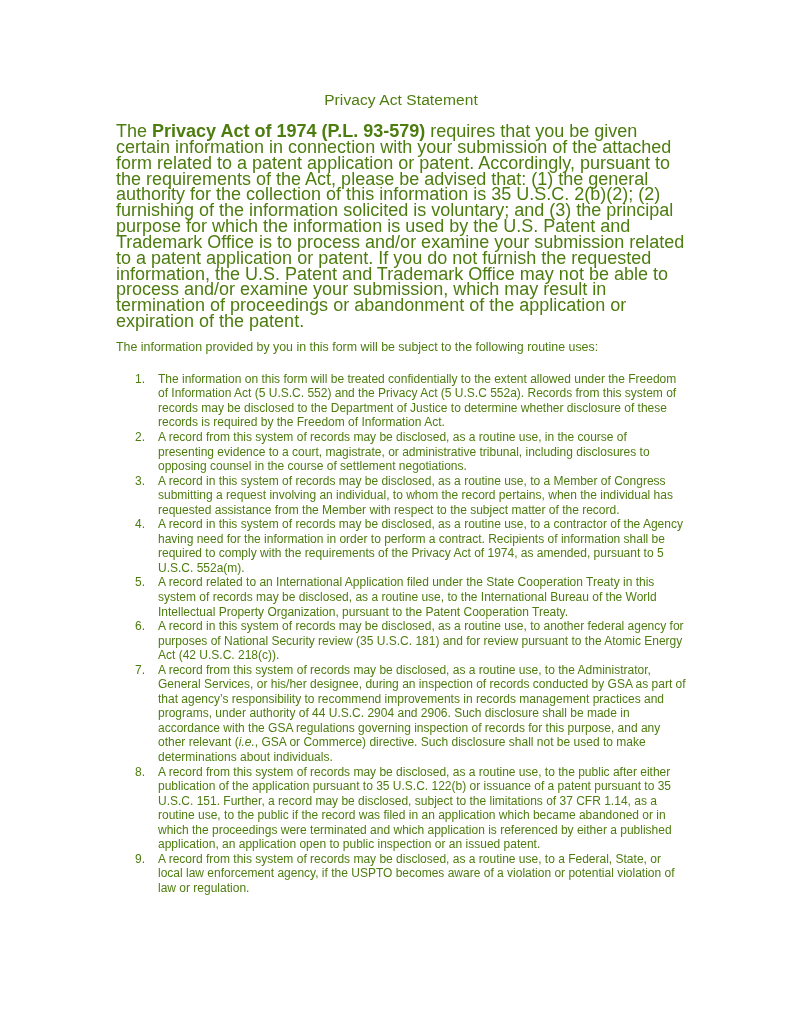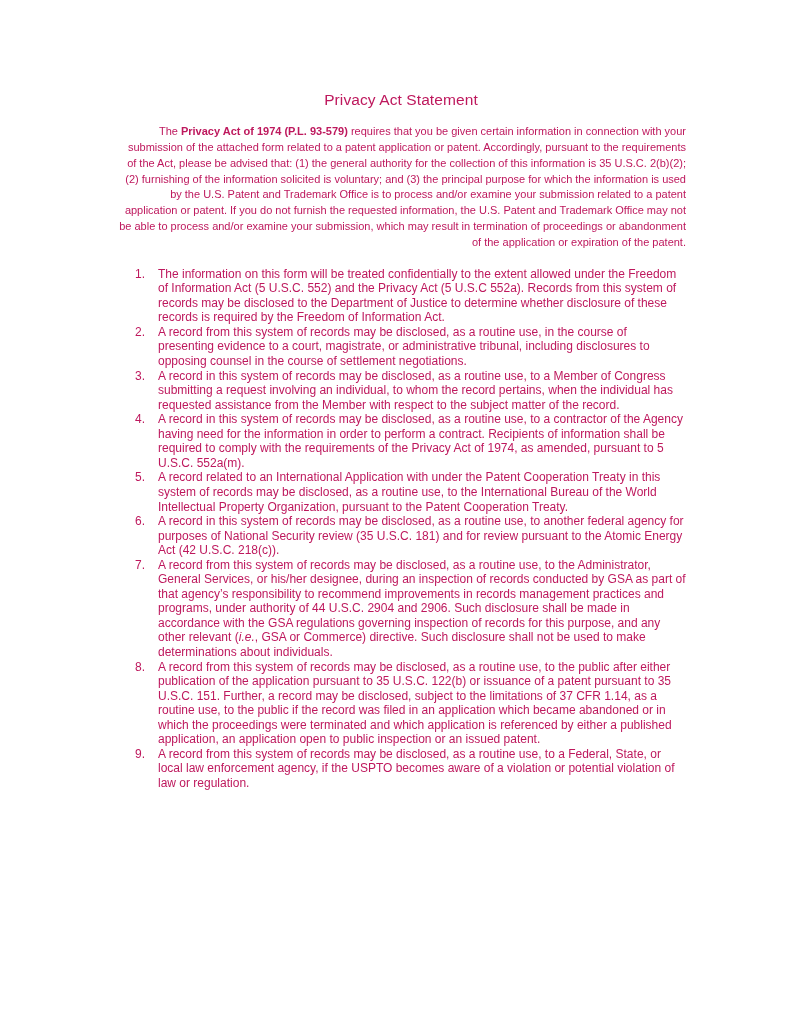--- a/index.html
+++ b/index.html
@@ -7,39 +7,39 @@
     padding: 0;
     background: #ffffff;
   }
   .page {
     position: relative;
     width: 760px;
     height: 1035px;
     background: #ffffff;
     overflow: hidden;
     font-family: "Liberation Sans", "DejaVu Sans", sans-serif;
-    color: #be185d;
+    color: #4d7c0f;
   }
   .content {
     margin-left: 116px;
     width: 570px;
   }
   .doc-title {
     padding-top: 91px;
     font-size: 15.5px;
     line-height: 18px;
     text-align: center;
     font-weight: 400;
     letter-spacing: 0.1px;
   }
   .para {
     margin-top: 15px;
-    font-size: 11px;
+    font-size: 18px;
     line-height: 15.85px;
-    text-align: right;
+    text-align: left;
   }
   .para b { font-weight: 700; }
   .intro {
     margin-top: 10px;
     font-size: 12.4px;
     line-height: 15.85px;
   }
   .uses-list {
     margin-top: 16px;
   }
@@ -65,20 +65,21 @@
 
 <div class="page">
   <div class="content">
 
     <div class="doc-title">Privacy Act Statement</div>
 
     <div class="para">
       <span>The </span><b>Privacy Act of 1974 (P.L. 93-579)</b><span> requires that you be given certain information in connection with your submission of the attached form related to a patent application or patent. Accordingly, pursuant to the requirements of the Act, please be advised that: (1) the general authority for the collection of this information is 35 U.S.C. 2(b)(2); (2) furnishing of the information solicited is voluntary; and (3) the principal purpose for which the information is used by the U.S. Patent and Trademark Office is to process and/or examine your submission related to a patent application or patent. If you do not furnish the requested information, the U.S. Patent and Trademark Office may not be able to process and/or examine your submission, which may result in termination of proceedings or abandonment of the application or expiration of the patent.</span>
     </div>
 
+    <div class="intro">The information provided by you in this form will be subject to the following routine uses:</div>
 
     <div class="uses-list">
 
       <div class="use-item">
         <span class="li-num">1.</span>
         <span class="li-text">The information on this form will be treated confidentially to the extent allowed under the Freedom of Information Act (5 U.S.C. 552) and the Privacy Act (5 U.S.C 552a). Records from this system of records may be disclosed to the Department of Justice to determine whether disclosure of these records is required by the Freedom of Information Act.</span>
       </div>
 
       <div class="use-item">
         <span class="li-num">2.</span>
@@ -90,21 +91,21 @@
         <span class="li-text">A record in this system of records may be disclosed, as a routine use, to a Member of Congress submitting a request involving an individual, to whom the record pertains, when the individual has requested assistance from the Member with respect to the subject matter of the record.</span>
       </div>
 
       <div class="use-item">
         <span class="li-num">4.</span>
         <span class="li-text">A record in this system of records may be disclosed, as a routine use, to a contractor of the Agency having need for the information in order to perform a contract. Recipients of information shall be required to comply with the requirements of the Privacy Act of 1974, as amended, pursuant to 5 U.S.C. 552a(m).</span>
       </div>
 
       <div class="use-item">
         <span class="li-num">5.</span>
-        <span class="li-text">A record related to an International Application with under the Patent Cooperation Treaty in this system of records may be disclosed, as a routine use, to the International Bureau of the World Intellectual Property Organization, pursuant to the Patent Cooperation Treaty.</span>
+        <span class="li-text">A record related to an International Application filed under the State Cooperation Treaty in this system of records may be disclosed, as a routine use, to the International Bureau of the World Intellectual Property Organization, pursuant to the Patent Cooperation Treaty.</span>
       </div>
 
       <div class="use-item">
         <span class="li-num">6.</span>
         <span class="li-text">A record in this system of records may be disclosed, as a routine use, to another federal agency for purposes of National Security review (35 U.S.C. 181) and for review pursuant to the Atomic Energy Act (42 U.S.C. 218(c)).</span>
       </div>
 
       <div class="use-item">
         <span class="li-num">7.</span>
         <span class="li-text"><span>A record from this system of records may be disclosed, as a routine use, to the Administrator, General Services, or his/her designee, during an inspection of records conducted by GSA as part of that agency’s responsibility to recommend improvements in records management practices and programs, under authority of 44 U.S.C. 2904 and 2906. Such disclosure shall be made in accordance with the GSA regulations governing inspection of records for this purpose, and any other relevant (</span><i>i.e.</i><span>, GSA or Commerce) directive. Such disclosure shall not be used to make determinations about individuals.</span></span>

